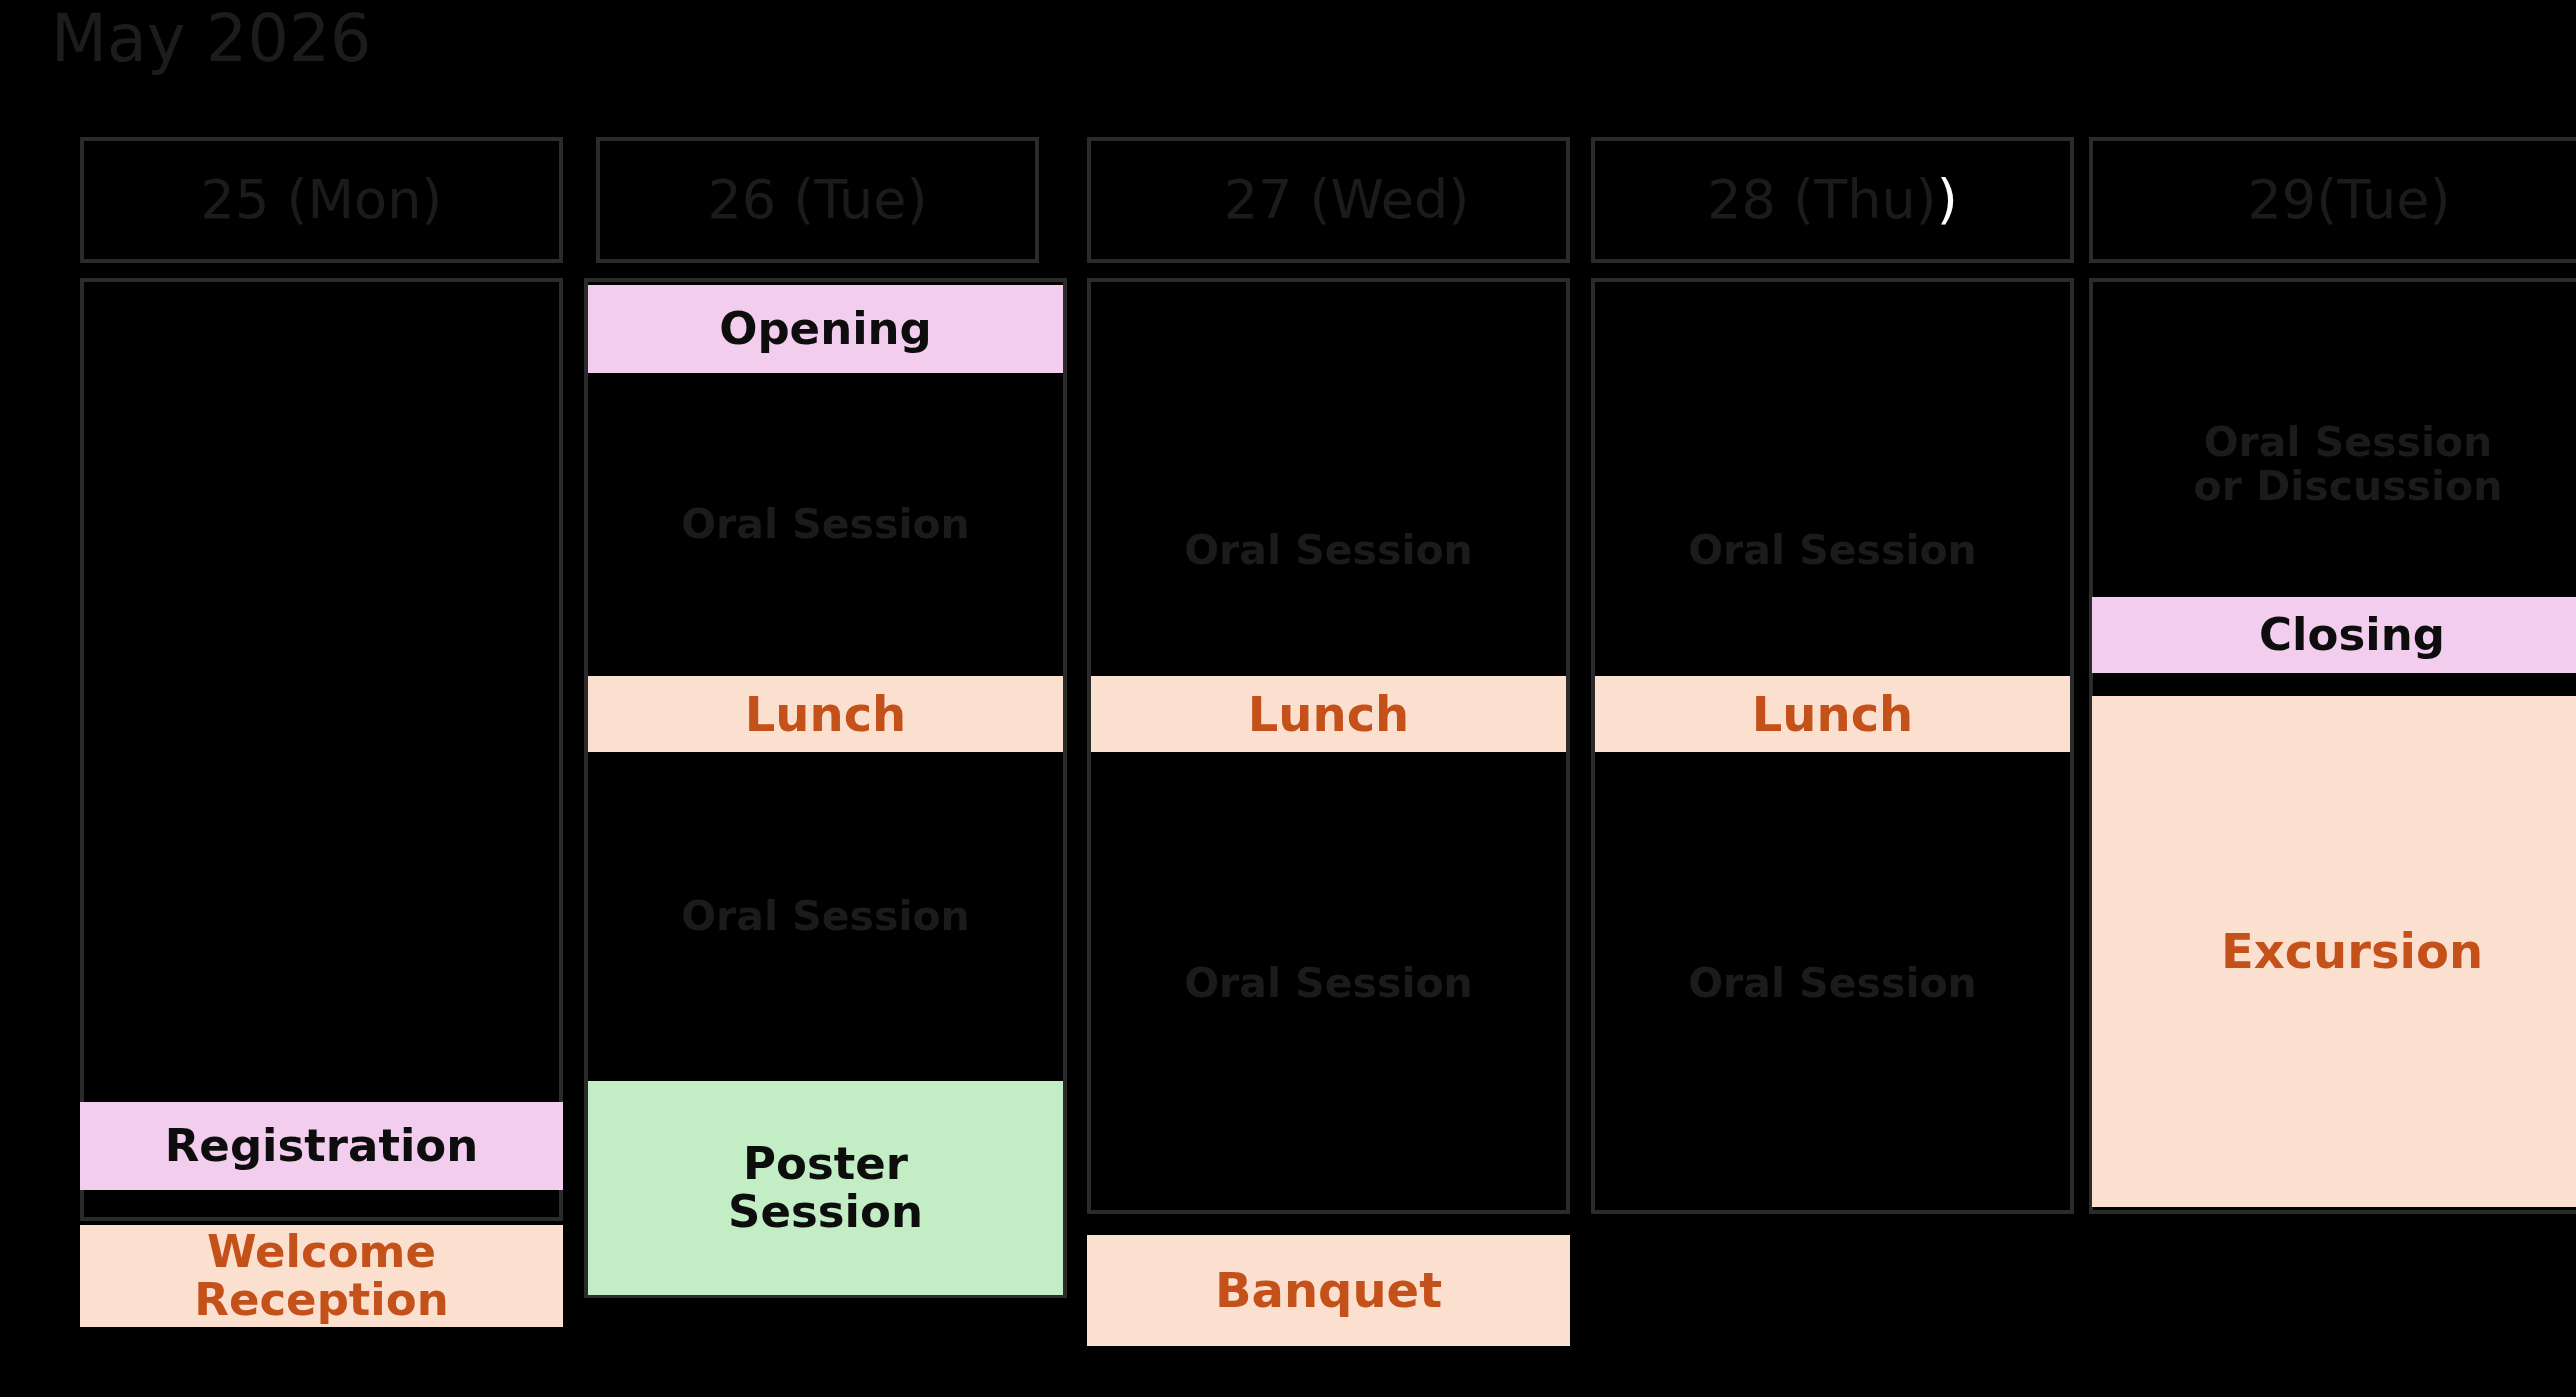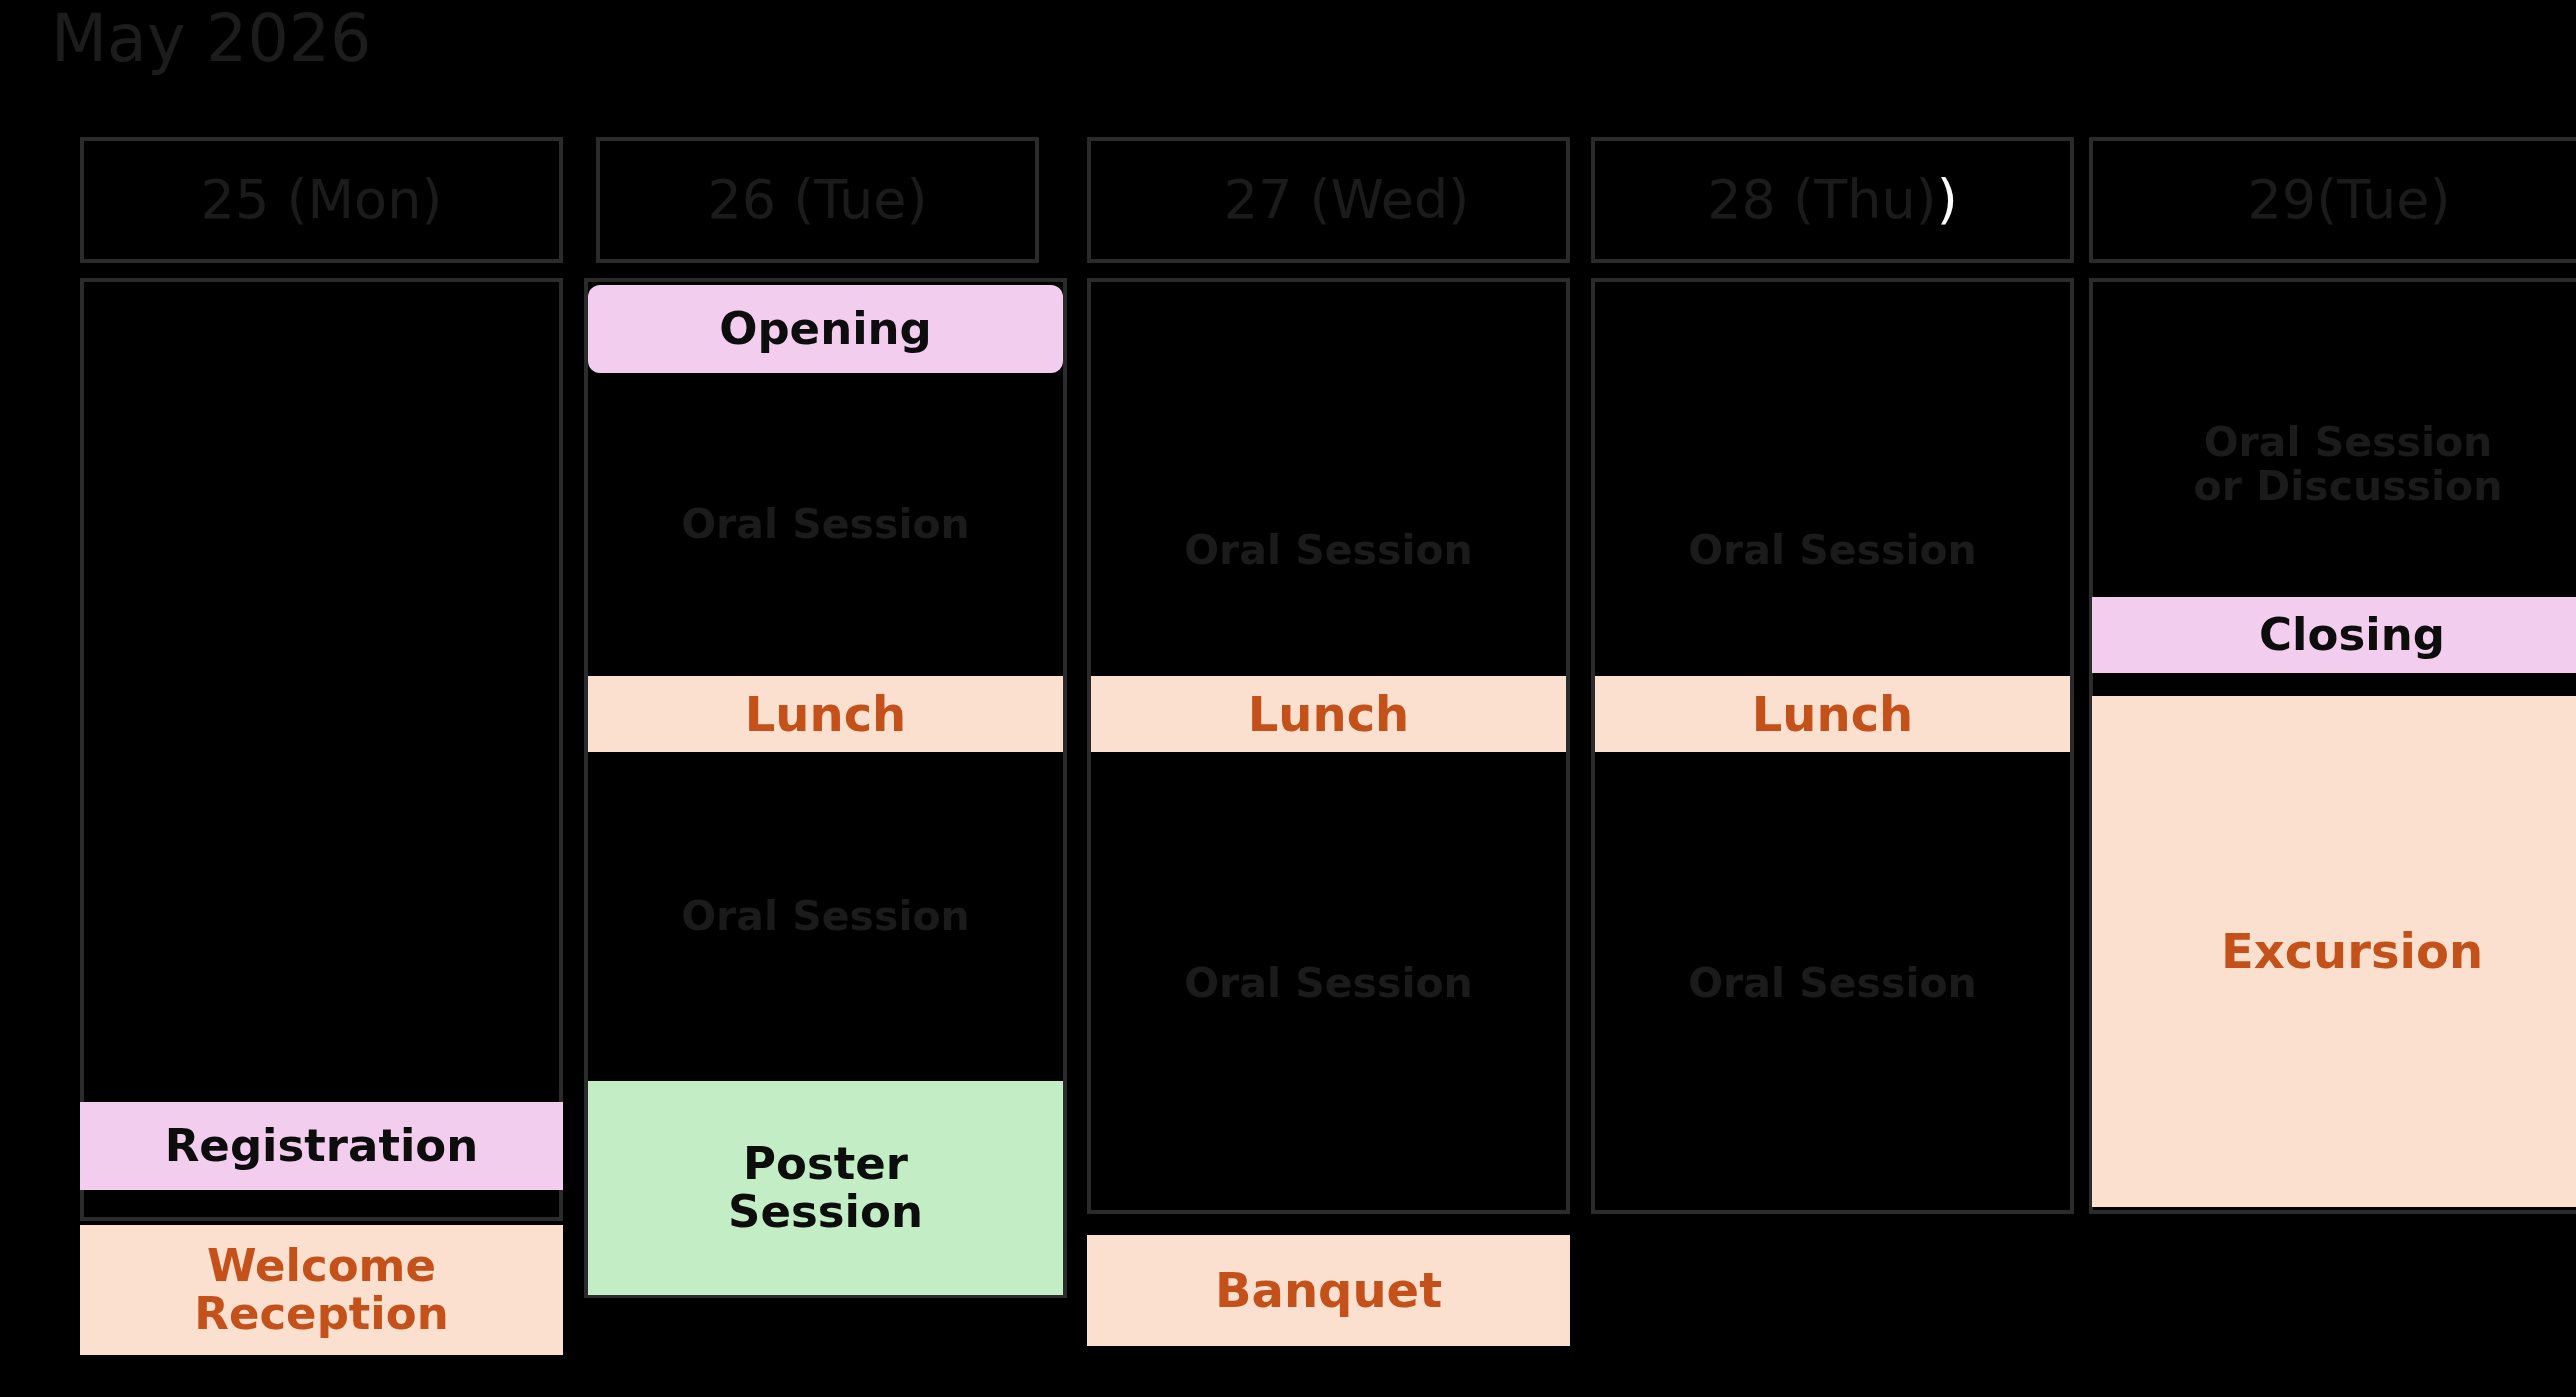--- a/index.html
+++ b/index.html
@@ -74,28 +74,28 @@
   <div class="dayhead" style="left:2089px;width:520px;">
     <span><span class="dk">29(Tue)</span></span>
   </div>
 
   <div class="daycol" style="left:80px;top:278px;width:483px;height:943px;"></div>
 
   <div class="ev pink f48" style="left:80px;top:1102px;width:483px;height:88px;">
     <span>Registration</span>
   </div>
 
-  <div class="ev peach f48" style="left:80px;top:1225px;width:483px;height:130px;flex-direction:column;">
+  <div class="ev peach f48" style="left:80px;top:1225px;width:483px;height:102px;flex-direction:column;">
     <span style="white-space:pre-line;">Welcome
 Reception</span>
   </div>
 
   <div class="daycol" style="left:584px;top:278px;width:483px;height:1020px;"></div>
 
-  <div class="ev pink f48" style="left:588px;top:285px;width:475px;height:88px;border-radius:12px;">
+  <div class="ev pink f48" style="left:588px;top:285px;width:475px;height:88px;">
     <span>Opening</span>
   </div>
 
   <div class="ev plain f44" style="left:588px;top:377px;width:475px;height:295px;">
     <span>Oral Session</span>
   </div>
 
   <div class="ev peach f52" style="left:588px;top:676px;width:475px;height:76px;">
     <span>Lunch</span>
   </div>

